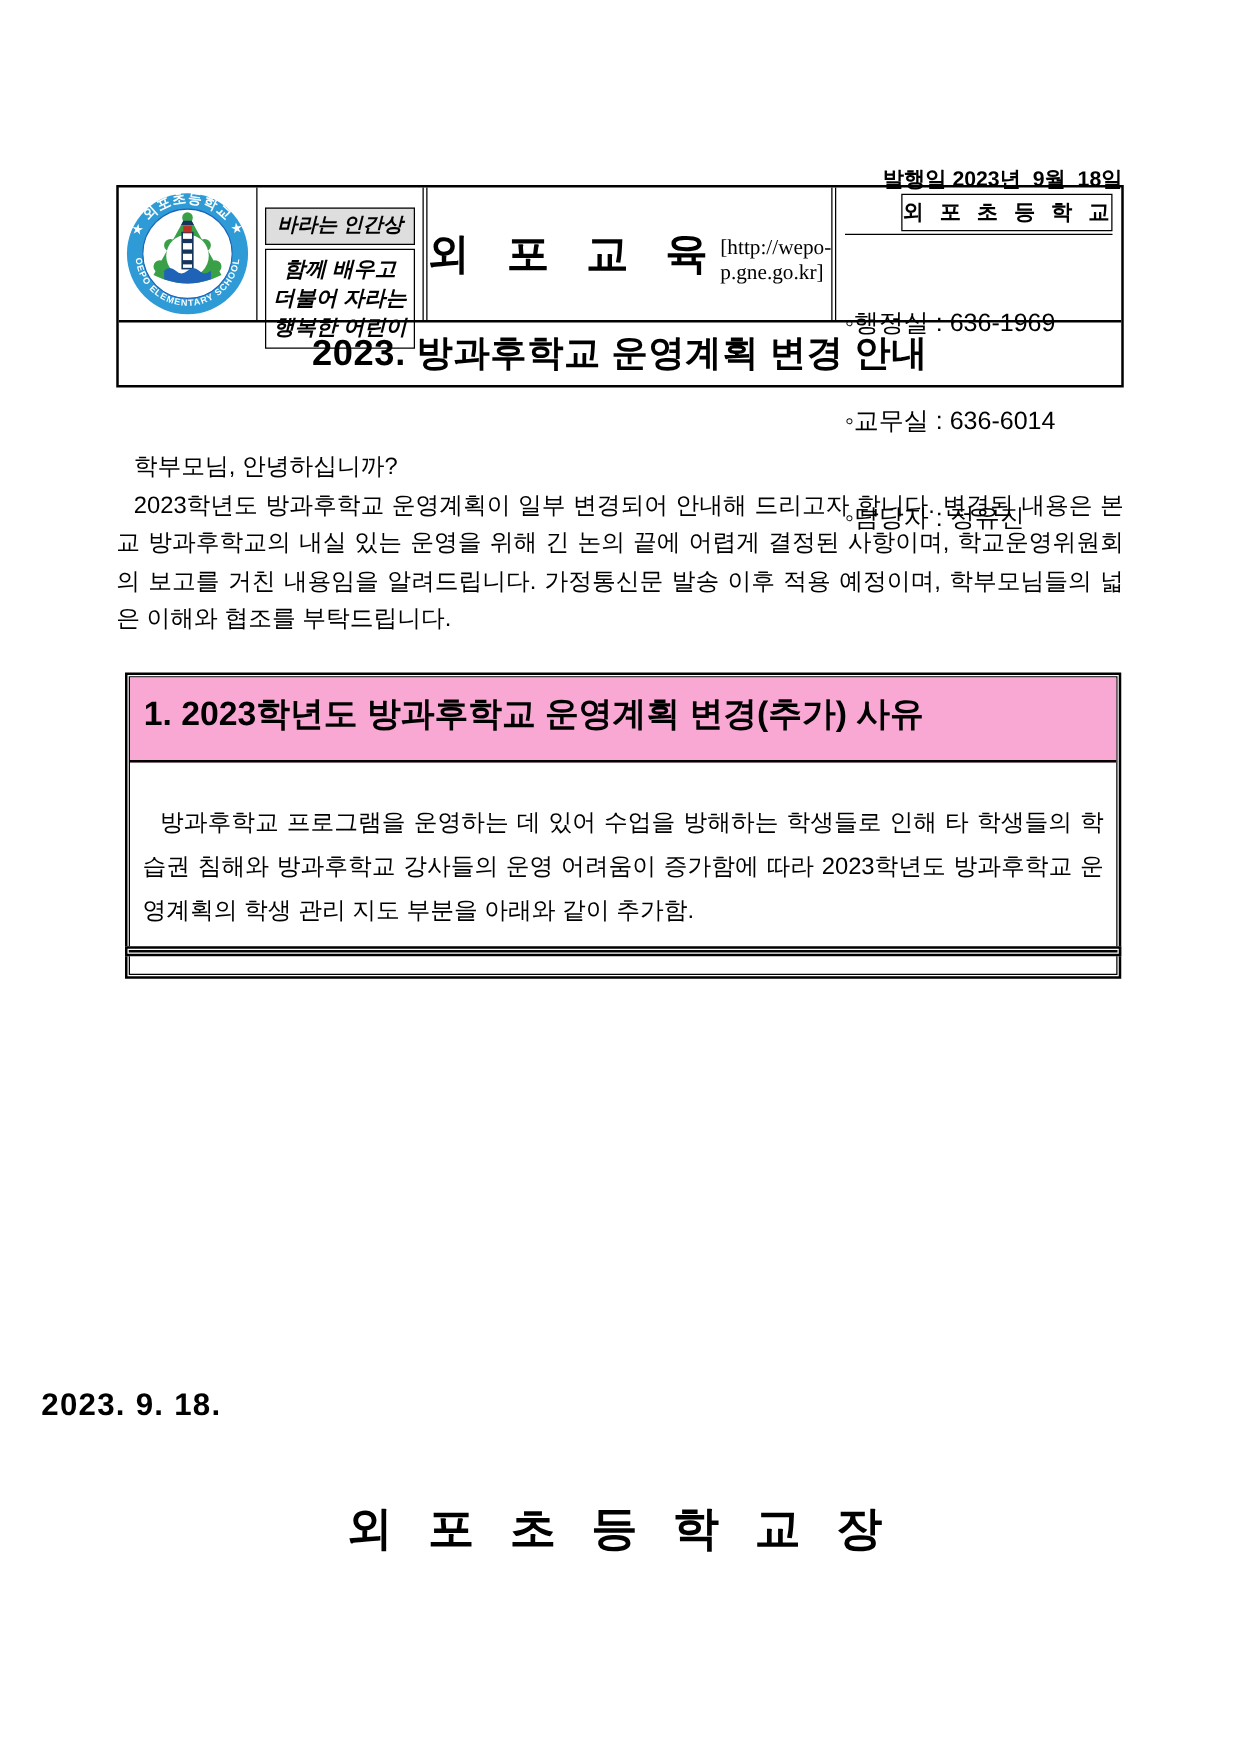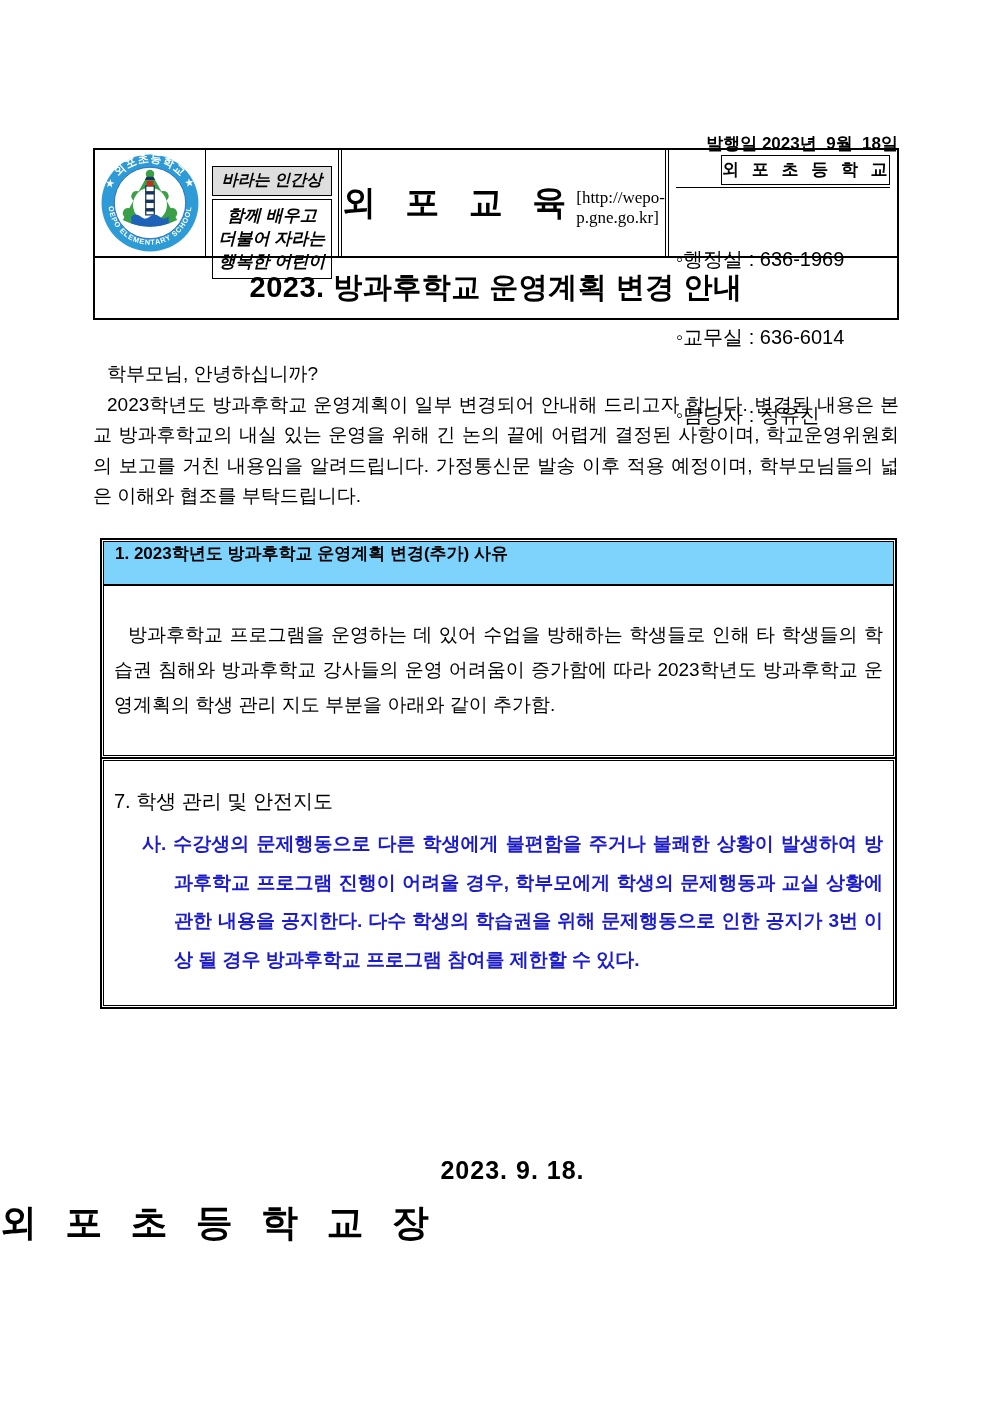--- a/index.html
+++ b/index.html
@@ -48,59 +48,59 @@
   .masthead-title { font-size: 34px; font-weight: bold; letter-spacing: 10px; white-space: pre; }
   .masthead-url { font-family: "Liberation Serif", "DejaVu Serif", serif; font-size: 17px; margin-top: 9px; }
   .cell-school { width: 228px; padding: 5px 7px; }
   .school-name {
     border: 1px solid #000; text-align: center; font-weight: bold;
     font-size: 17px; letter-spacing: 4px; padding: 2px 0 3px; white-space: pre; margin-left: 45px;
   }
   .school-rule { border-top: 1px solid #000; margin-top: 2px; }
   .school-contacts { margin-top: 6px; font-size: 20px; line-height: 26px; white-space: pre; }
   .header-title-row {
-    height: 60px; display: flex; align-items: center; justify-content: center;
+    height: 50px; display: flex; align-items: center; justify-content: center;
     font-size: 29px; font-weight: bold; letter-spacing: 0.5px;
   }
 
   
   .intro {
     position: absolute; top: 359px; left: 93px; width: 806px;
     font-size: 19px; line-height: 30.5px; text-align: justify;
   }
   .intro p { text-indent: 14px; }
 
   
   .section-box {
     position: absolute; left: 100px; width: 797px;
     border: 2px solid #000; padding: 1px; background: #fff;
   }
   .section-inner { border: 1px solid #000; }
   .box1 { top: 538px; }
   .box2 { top: 757px; }
   .section-header {
-    background: #7dd3fc; border-bottom: 2px solid #000;
-    font-size: 17px; font-weight: bold; padding: 0 11px 19px;
+    background: #f9a8d4; border-bottom: 2px solid #000;
+    font-size: 27px; font-weight: bold; padding: 11px 11px 19px;
   }
   .section-body { padding: 25px 10px 26px; font-size: 19px; line-height: 35px; text-align: justify; }
   .box1 .section-body { text-indent: 14px; padding: 31px 10px 33px; }
   .item-heading { font-size: 20px; line-height: 30px; text-align: left; text-indent: 0; }
   .item-blue {
     margin-top: 9px; font-weight: bold; line-height: 38.5px;
     padding-left: 60px; text-indent: -32px; text-align: justify;
   }
 
   
   .sign-date {
-    position: absolute; top: 1156px; left: 0; width: 100%;
-    text-align: center; font-size: 25px; font-weight: bold; letter-spacing: 1px; white-space: pre; padding-left: 33px;
+    position: absolute; top: 1110px; left: 0; width: 100%;
+    font-size: 25px; font-weight: bold; letter-spacing: 1px; white-space: pre; padding-left: 33px;
   }
   .signature {
     position: absolute; top: 1198px; left: 0; width: 100%;
-    font-size: 37px; font-weight: bold; letter-spacing: 9px; white-space: pre;
+    text-align: center; font-size: 37px; font-weight: bold; letter-spacing: 9px; white-space: pre;
   }
 </style>
 </head>
 <body>
 
 <div class="page">
 
   <div class="issue-date">발행일 2023년  9월  18일</div>
 
   <div class="header-table">
@@ -178,23 +178,19 @@
 
   <div class="section-box box1">
     <div class="section-inner">
       <div class="section-header">1. 2023학년도 방과후학교 운영계획 변경(추가) 사유</div>
       <div class="section-body">방과후학교 프로그램을 운영하는 데 있어 수업을 방해하는 학생들로 인해 타 학생들의 학습권 침해와 방과후학교 강사들의 운영 어려움이 증가함에 따라 2023학년도 방과후학교 운영계획의 학생 관리 지도 부분을 아래와 같이 추가함.</div>
     </div>
   </div>
 
   <div class="section-box box2">
     <div class="section-inner">
-      <div class="section-body">
-        <div class="item-heading">7. 학생 관리 및 안전지도</div>
-        <div class="item-blue" id="item-blue" style="color: rgb(28, 28, 200);">사. 수강생의 문제행동으로 다른 학생에게 불편함을 주거나 불쾌한 상황이 발생하여 방과후학교 프로그램 진행이 어려울 경우, 학부모에게 학생의 문제행동과 교실 상황에 관한 내용을 공지한다. 다수 학생의 학습권을 위해 문제행동으로 인한 공지가 3번 이상 될 경우 방과후학교 프로그램 참여를 제한할 수 있다.</div>
-      </div>
     </div>
   </div>
 
   <div class="sign-date">2023. 9. 18.</div>
   <div class="signature">외 포 초 등 학 교 장</div>
 
 </div>
 
 </body></html>

